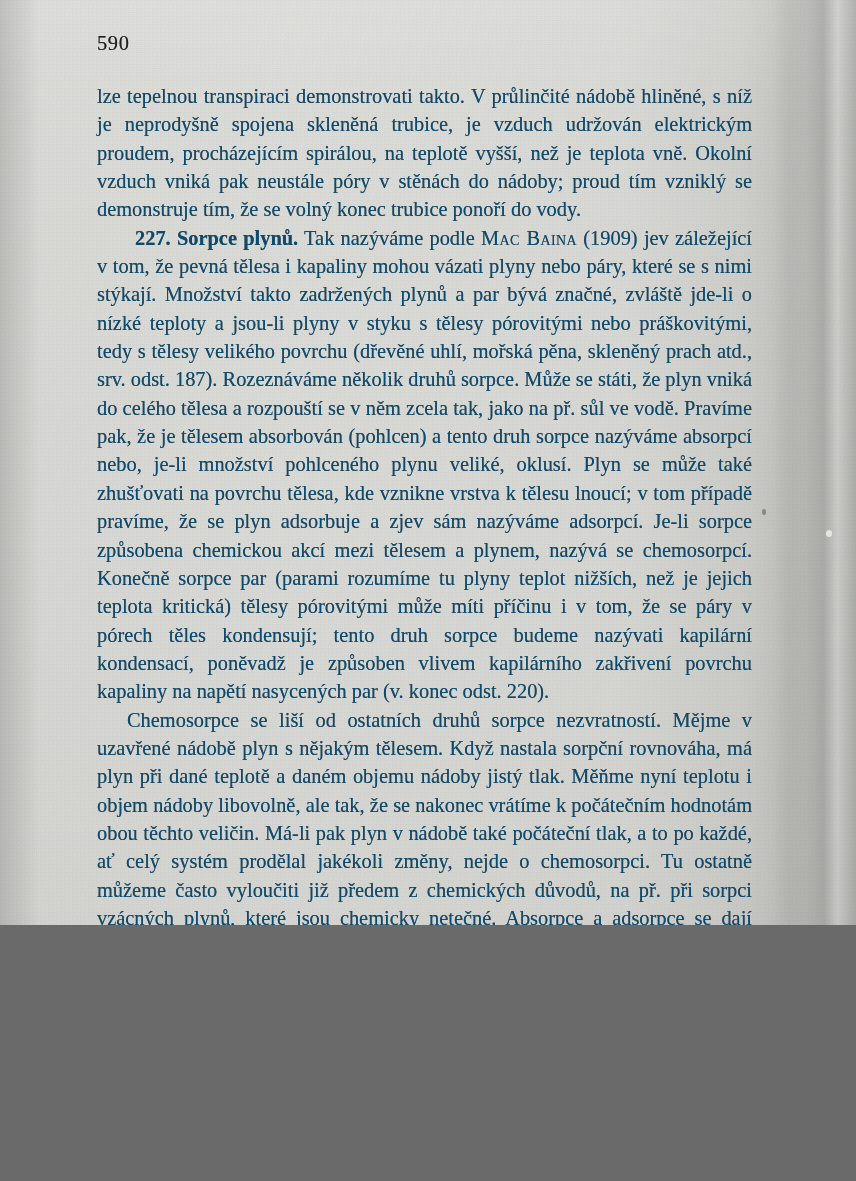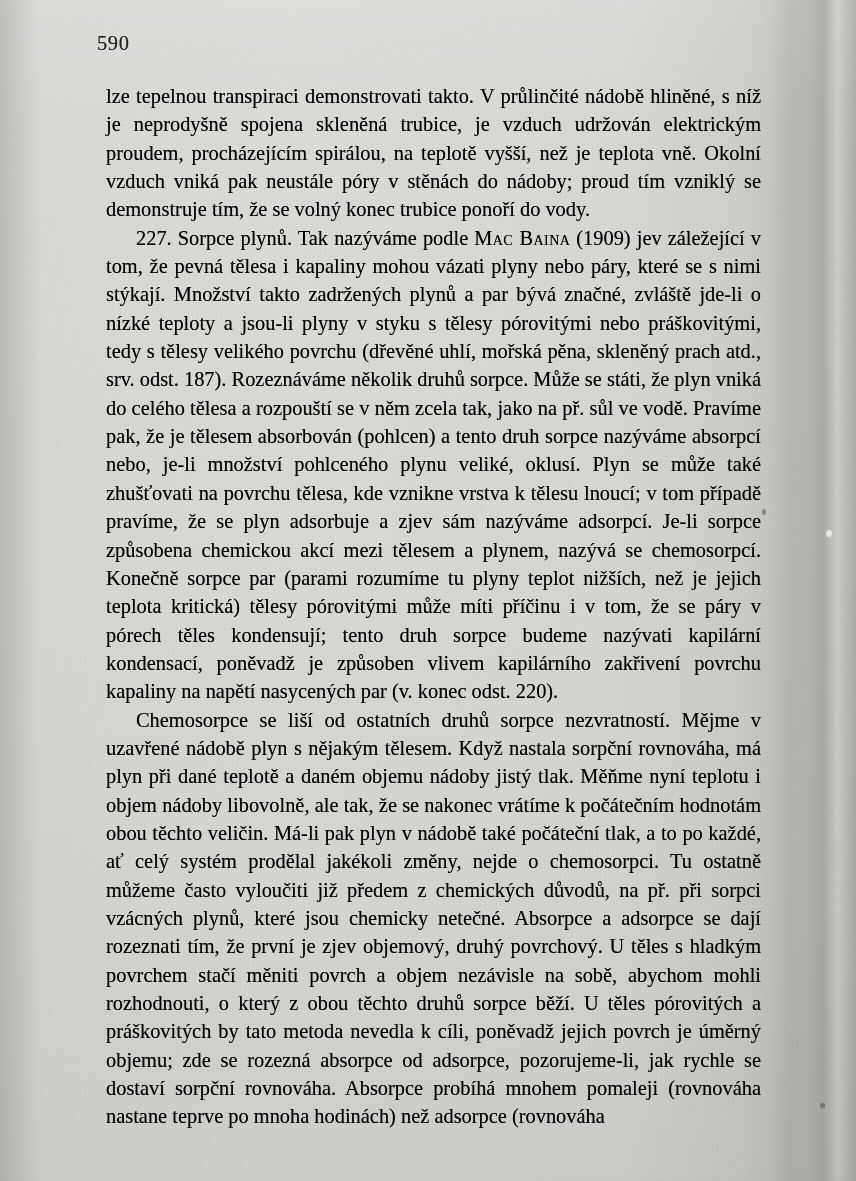--- a/index.html
+++ b/index.html
@@ -4,21 +4,21 @@
 <title>Scanned page 590</title>
 <style>
   html, body {
     margin: 0;
     padding: 0;
     background: #6a6a6a;
   }
   .page {
     position: relative;
     width: 856px;
-    height: 1181px;
+    height: 925px;
     overflow: hidden;
     background: #d6d7d3;
     font-family: "Liberation Serif", "DejaVu Serif", serif;
     color: #1c1c1a;
     box-sizing: border-box;
   }
   
   .paper-base {
     position: absolute;
     inset: 0;
@@ -100,38 +100,39 @@
   .folio {
     position: absolute;
     left: 97px;
     top: 32px;
     font-size: 20.5px;
     letter-spacing: 0.6px;
     color: #1f1f1d;
   }
   .textblock {
     position: absolute;
-    left: 106px;
+    left: 97px;
     top: 82px;
     width: 655px;
     font-size: 20.4px;
     line-height: 28.35px;
     text-align: justify;
     text-justify: inter-word;
-    color: #000000;
+    color: #0c4a6e;
   }
   .textblock p {
     margin: 0;
     text-indent: 0;
   }
   p.indent {
     text-indent: 30px;
   }
   .sectitle {
-    font-weight: normal;
+    font-weight: bold;
+    margin-left: 8px;
   }
   .smallcaps {
     font-variant: small-caps;
     letter-spacing: 0.4px;
   }
   .it {
   }
   
   .textblock, .folio {
     text-shadow: 0 0 0.45px rgba(20,20,20,0.55);

